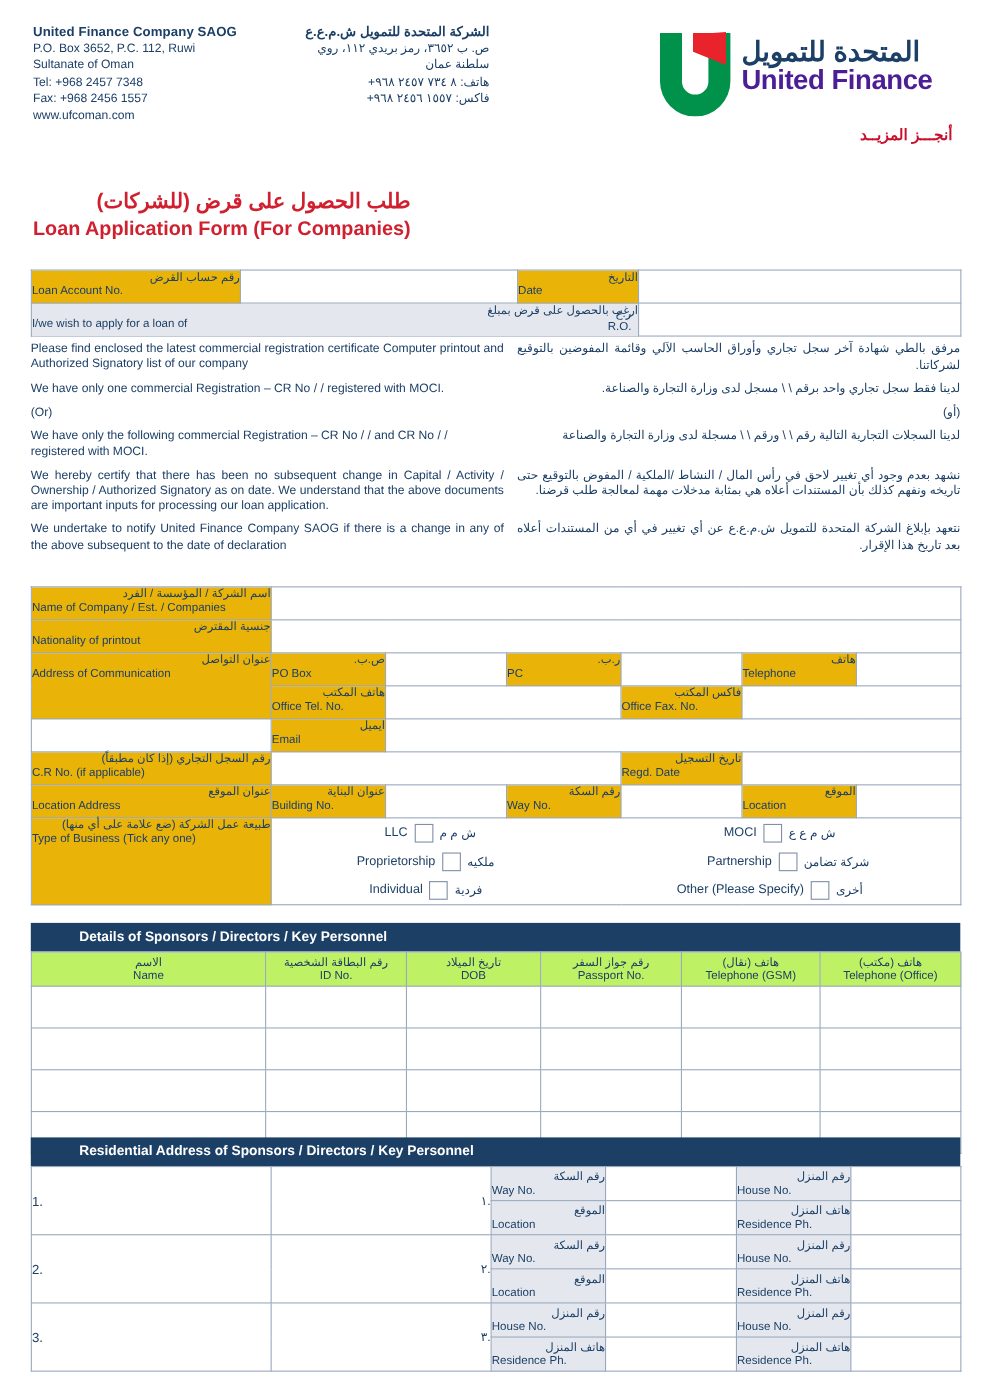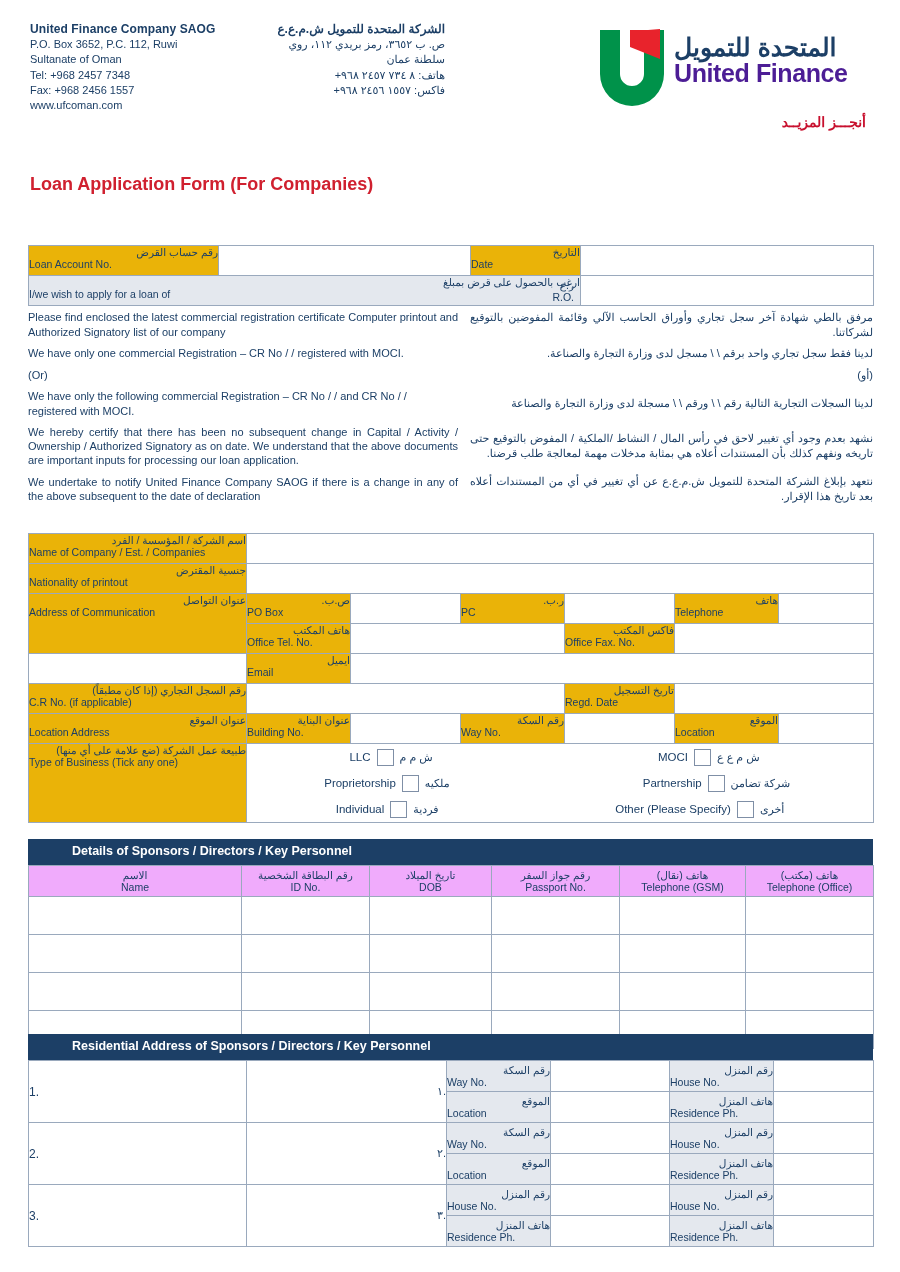--- a/index.html
+++ b/index.html
@@ -44,38 +44,38 @@
   .lbl .ar { direction:rtl; text-align:right; font-size:10.5px; line-height:12px; }
   .lbl .en { font-size:10.5px; line-height:12px; }
   .blank { background:#ffffff; }
   .amt { background:#e4e8ee; position:relative; padding:3px 6px; }
   .amt .arl { direction:rtl; text-align:right; font-size:10.5px; line-height:12px; }
   .amt .enl { font-size:10.5px; line-height:12px; }
   .amt .ro { position:absolute; right:6px; top:3px; text-align:right; font-size:10.5px; line-height:12px; }
 
   
   .decl { position:absolute; left:28px; top:310px; width:845px; }
-  .decl-row { display:flex; width:100%; margin-bottom:7px;align-items:center; }
+  .decl-row { display:flex; width:100%; margin-bottom:7px; }
   .decl-en { width:430px; font-size:11px; line-height:14.2px; text-align:justify;
              text-align-last:left; color:#1c3f66; }
   .decl-sp { width:12px; }
   .decl-ar { width:403px; font-size:11px; line-height:14.6px; direction:rtl;
              text-align:justify; text-align-last:right; color:#1c3f66; }
   .decl-en.nj { text-align:left; }
   .decl-ar.nj { text-align:right; }
 
   
   .bar { position:absolute; left:28px; width:845px; height:26px; background:#1c3f66;
          color:#ffffff; }
   .bar .en { position:absolute; left:10px; top:5px; font-size:12.5px; font-weight:bold;padding-left:34px; }
   .bar .ar { position:absolute; right:10px; top:5px; font-size:14px; font-weight:bold; direction:rtl;margin-top:44px; }
 
   
   .sp-tbl { position:absolute; left:28px; width:845px; border-collapse:collapse; table-layout:fixed; }
-  .sp-tbl th { background:#f0abfc; border:1px solid #9aa9bd; padding:3px 5px; height:23px;
+  .sp-tbl th { background:#bef264; border:1px solid #9aa9bd; padding:3px 5px; height:23px;
                font-weight:normal; }
   .sp-tbl th .ar { direction:rtl; font-size:10.5px; line-height:12px; }
   .sp-tbl th .en { font-size:10.5px; line-height:12px;text-align:center; }
   .sp-tbl td { border:1px solid #9aa9bd; height:38px; background:#ffffff; }
 
   
   .res-tbl { position:absolute; left:28px; width:845px; border-collapse:collapse; table-layout:fixed; }
   .res-tbl td { border:1px solid #9aa9bd; padding:0; vertical-align:middle; }
   .res-no { width:218px; background:#fff; font-size:12px; padding:0 0 0 10px; }
   .res-nm { width:155px; background:#fff; text-align:right; padding-right:8px; font-size:11px; }
@@ -126,20 +126,21 @@
       </div>
       <div class="logo-txt">
         <div class="logo-ar">المتحدة للتمويل</div>
         <div class="logo-en">United Finance</div>
       </div>
       <div class="logo-tag">أنجـــز المزيــد</div>
     </div>
   </div>
 
   <div class="title-wrap">
+    <div class="title-ar">طلب الحصول على قرض (للشركات)</div>
     <div class="title-en">Loan Application Form (For Companies)</div>
   </div>
 
   <table class="tbl" style="top:245px;">
     <colgroup>
         <col style="width:190px">
         <col style="width:252px">
         <col style="width:110px">
         <col style="width:293px">
       </colgroup>

